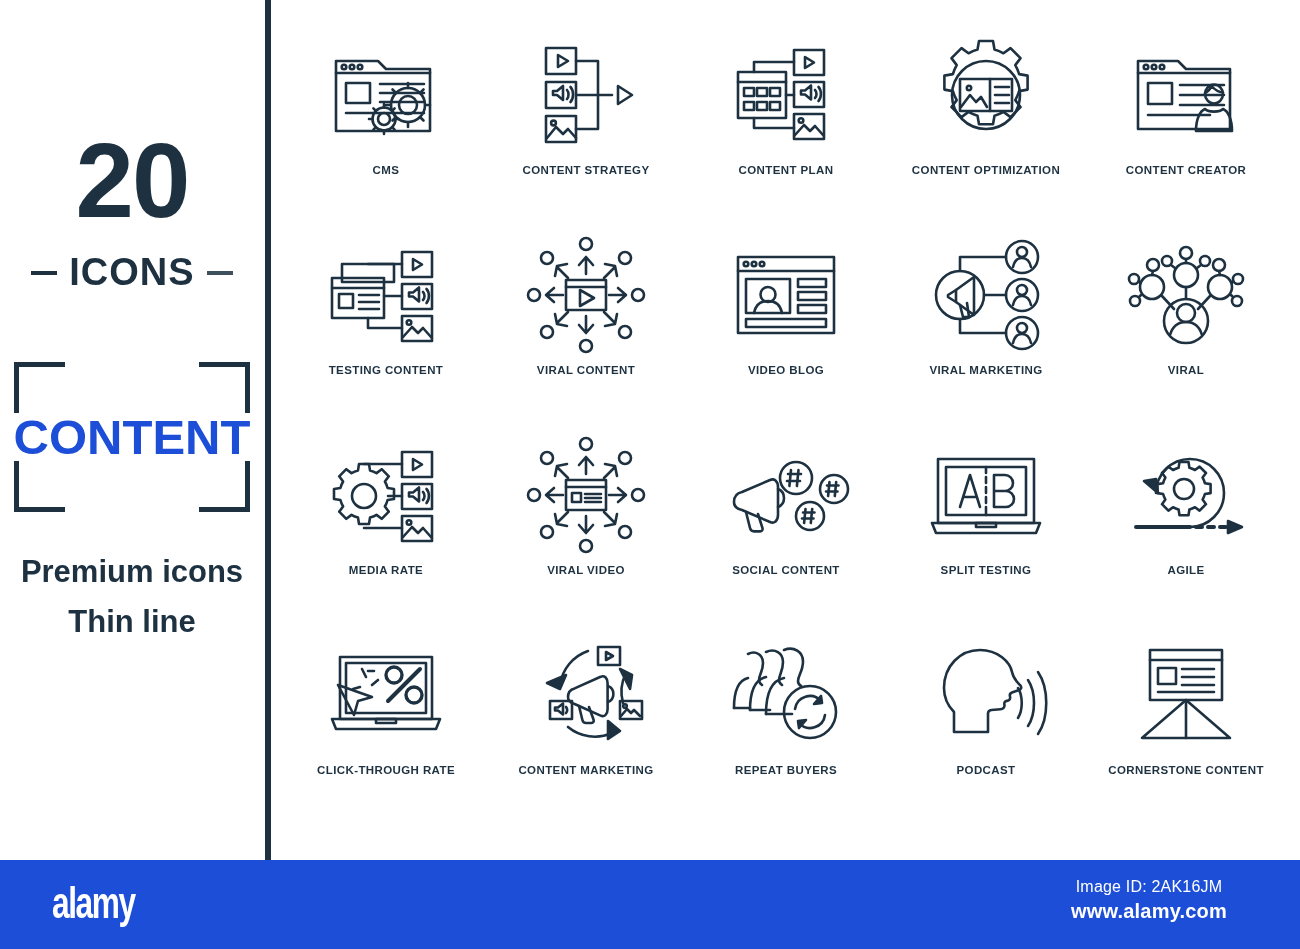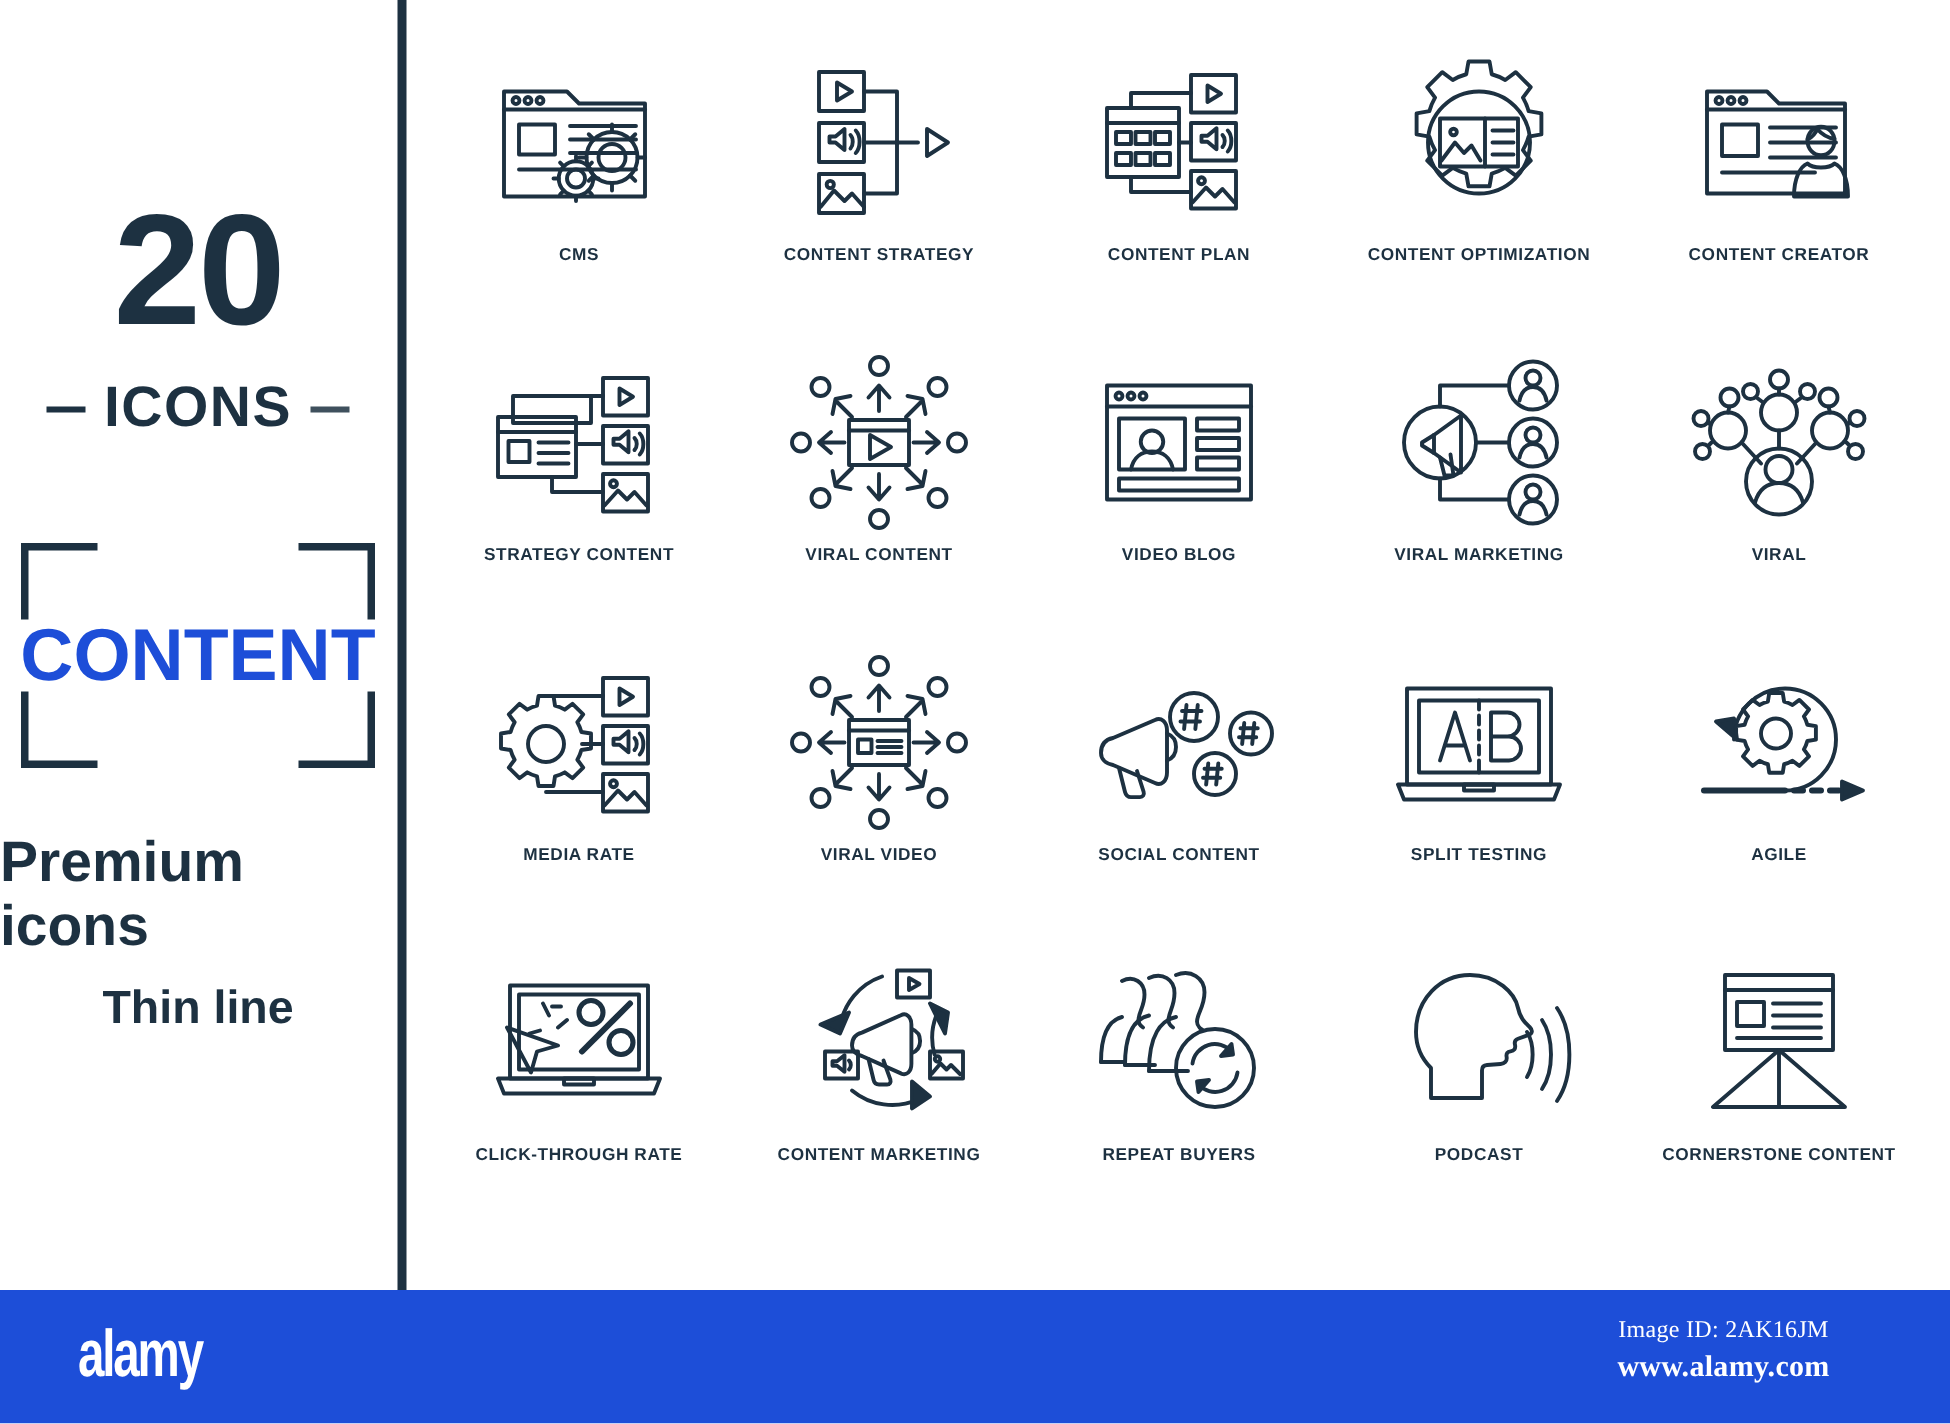--- a/index.html
+++ b/index.html
@@ -36,21 +36,21 @@
   .corner{position:absolute;width:46px;height:46px;}
   .corner.tl{left:6px;top:0;border-left:5px solid #1d3141;border-top:5px solid #1d3141;}
   .corner.tr{right:6px;top:0;border-right:5px solid #1d3141;border-top:5px solid #1d3141;}
   .corner.bl{left:6px;bottom:0;border-left:5px solid #1d3141;border-bottom:5px solid #1d3141;}
   .corner.br{right:6px;bottom:0;border-right:5px solid #1d3141;border-bottom:5px solid #1d3141;}
   #frame-title{
     position:absolute;left:0;right:0;top:50%;transform:translateY(-50%);
     text-align:center;font-size:49px;font-weight:bold;letter-spacing:0px;color:#1d4ed8;
   }
 
-  #tagline1{margin-top:42px;font-size:38px;font-weight:bold;color:#1d3141;}
+  #tagline1{margin-top:42px;font-size:31px;font-weight:bold;color:#1d3141;}
   #tagline2{margin-top:14px;font-size:31px;font-weight:bold;color:#1d3141;}
 
   
   #divider{position:absolute;left:265px;top:0;width:6px;height:860px;background:#1d3141;}
 
   
   #grid{
     position:absolute;left:286px;top:30px;width:1000px;height:800px;
     display:grid;
     grid-template-columns:repeat(5,1fr);
@@ -68,21 +68,21 @@
   #footer{
     position:absolute;left:0;top:860px;width:1300px;height:89px;background:#1d4ed8;
   }
   #alamy-logo{
     position:absolute;left:52px;top:18px;color:#fff;
     font-family:"Liberation Sans", sans-serif;
     font-size:44px;font-weight:bold;letter-spacing:-2px;
     transform:scaleX(.72);transform-origin:left top;
   }
   #footer-right{
-    position:absolute;right:26px;top:18px;text-align:center;color:#fff;width:250px;font-family:Liberation Serif, serif;
+    position:absolute;right:26px;top:18px;text-align:center;color:#fff;width:250px;
   }
   #image-id{font-size:16px;font-weight:normal;letter-spacing:.2px;}
   #site-url{font-size:20px;font-weight:bold;margin-top:4px;letter-spacing:.2px;}
 </style>
 </head>
 <body>
 
 <div id="canvas">
 
   <div id="left-panel">
@@ -228,21 +228,21 @@
           <path d="M91 19l9 5.5-9 5.5z"></path>
           <rect x="80" y="44" width="30" height="25"></rect>
           <path d="M87 52.5h4l6-5v14l-6-5h-4z"></path>
           <path d="M101 52c2 2 2 6 0 8M104.5 49c3.2 3.4 3.2 10.6 0 14"></path>
           <rect x="80" y="76" width="30" height="25"></rect>
           <circle cx="87" cy="82.5" r="2.3"></circle>
           <path d="M81 97l9-10 6 6 5-5 8 9"></path>
           <path d="M46 24h34M62 56h18M46 78v10h34"></path>
         </svg>
       </div>
-      <div class="caption">STRATEGY CONTENT</div>
+      <div class="caption">TESTING CONTENT</div>
     </div>
 
     <div class="cell">
       <div class="glyph">
         <svg width="130" height="126" viewBox="0 0 130 126" fill="none" stroke="#1d3141" stroke-width="2.6" stroke-linecap="round" stroke-linejoin="round">
           <rect x="45" y="48" width="40" height="30"></rect>
           <path d="M45 55h40"></path>
           <path d="M59 58l14 8-14 8z"></path>
 
           <path d="M65 42V26M58 33l7-8 7 8"></path>

